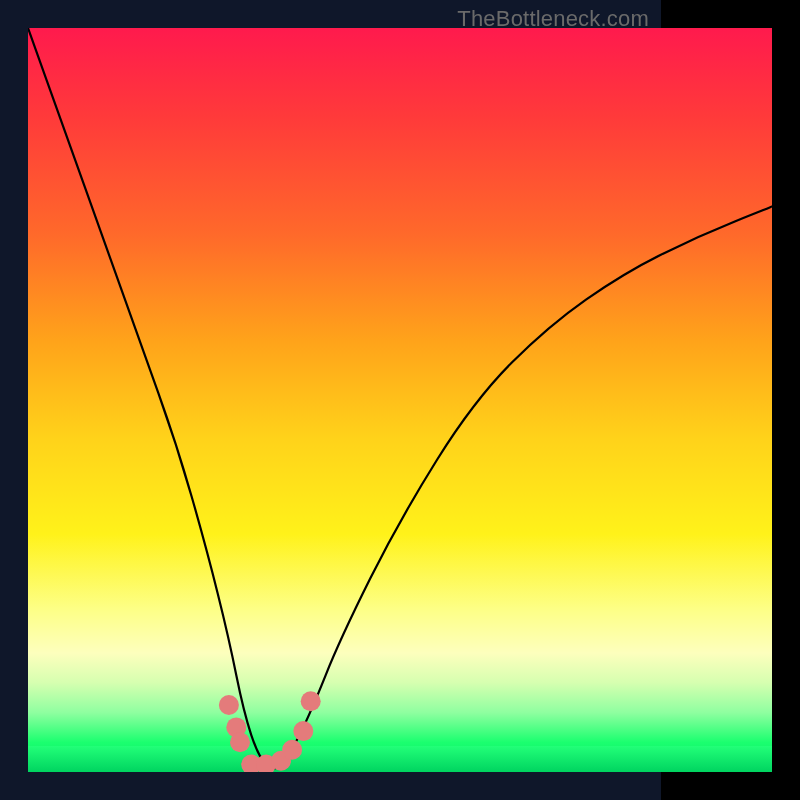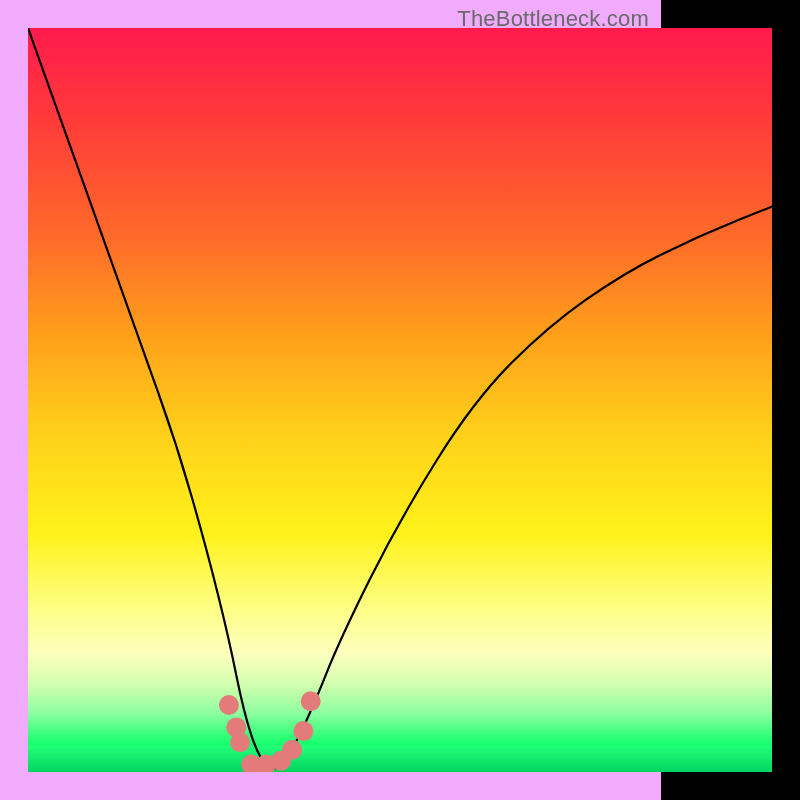--- a/index.html
+++ b/index.html
@@ -9,21 +9,21 @@
     height: 800px;
     background: #000;
     font-family: Arial, Helvetica, sans-serif;
   }
   .frame {
     position: absolute;
     top: 0;
     left: 0;
     width: 661px;
     height: 800px;
-    background: #f0abfc;
+    background: #0f172a;
   }
   .plot-area {
     position: absolute;
     top: 28px;
     left: 28px;
     width: 744px;
     height: 744px;
     overflow: hidden;
   }
   .gradient {

